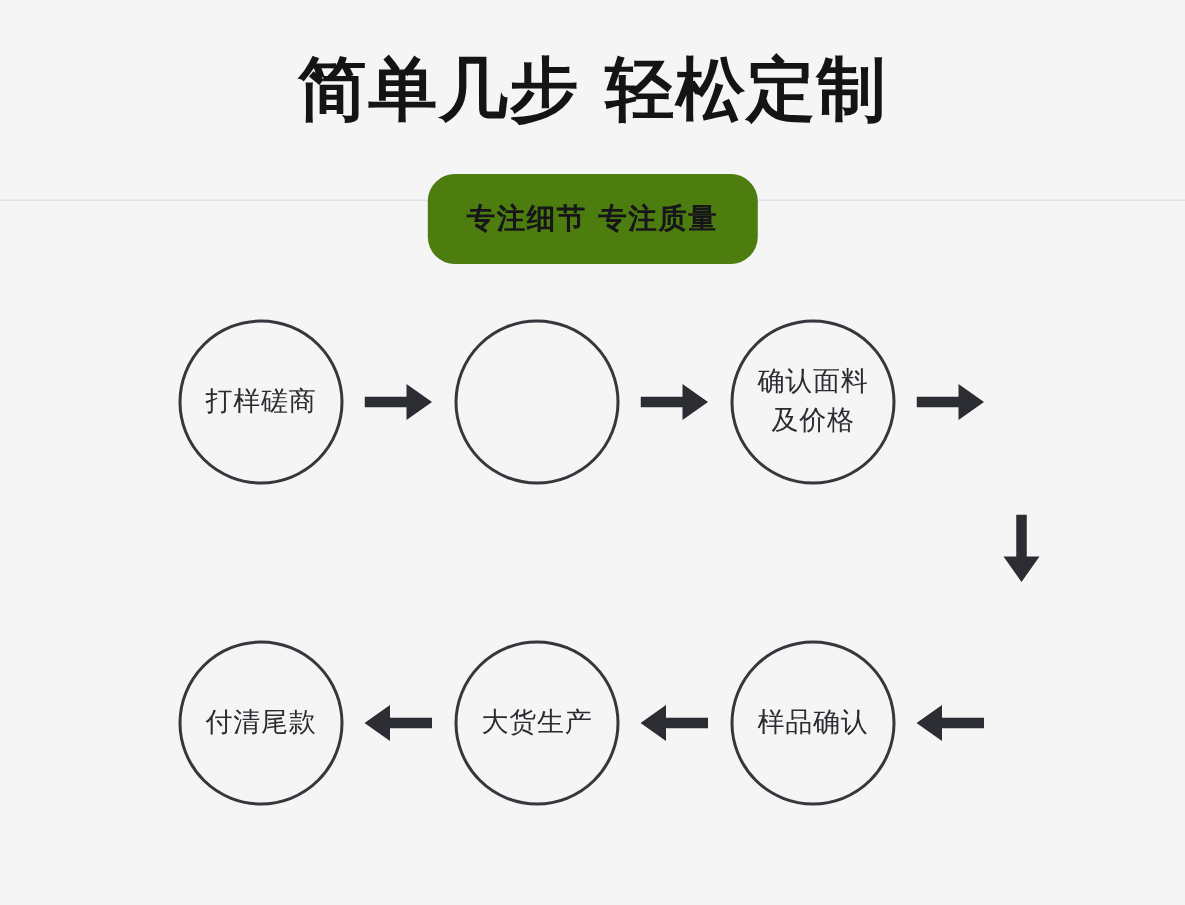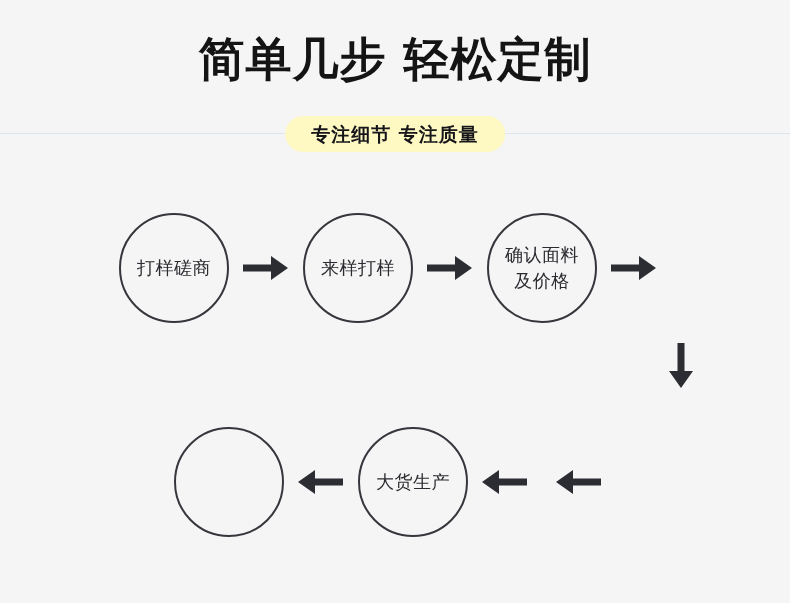--- a/index.html
+++ b/index.html
@@ -55,23 +55,23 @@
     background: #dce6ef;
   }
 
   .subtitle-badge {
     position: absolute;
     left: 50%;
     top: 116px;
     transform: translateX(-50%);
     height: 36px;
     line-height: 36px;
-    padding: 0 26px;
+    padding: 12px 26px;
     border-radius: 18px;
-    background: #fef9c3;
+    background: #4d7c0f;
     color: #16161a;
     font-size: 19px;
     font-weight: bold;
     letter-spacing: 1px;
     white-space: nowrap;
     text-align: center;
   }
 
   
   .flow {
@@ -164,21 +164,20 @@
         <div class="node-line">打样磋商</div>
       </div>
 
       <div class="connector">
         <svg class="arrow-svg" width="46" height="30" viewBox="0 0 46 30">
           <path d="M0 11.5 H28 V3 L45 15 L28 27 V18.5 H0 Z" fill="#2b2d33"></path>
         </svg>
       </div>
 
       <div class="node">
-        <div class="node-line">来样打样</div>
       </div>
 
       <div class="connector">
         <svg class="arrow-svg" width="46" height="30" viewBox="0 0 46 30">
           <path d="M0 11.5 H28 V3 L45 15 L28 27 V18.5 H0 Z" fill="#2b2d33"></path>
         </svg>
       </div>
 
       <div class="node">
         <div class="node-line">确认面料</div>
@@ -201,38 +200,42 @@
           <path d="M11.5 0 H18.5 V28 H27 L15 45 L3 28 H11.5 Z" fill="#2b2d33"></path>
         </svg>
       </div>
     </div>
 
     <div class="flow-row row-2">
 
       <div class="gap-left"></div>
 
       <div class="node">
+        <div class="node-line">付清尾款</div>
       </div>
 
       <div class="connector">
         <svg class="arrow-svg" width="46" height="30" viewBox="0 0 46 30">
           <path d="M45 11.5 H17 V3 L0 15 L17 27 V18.5 H45 Z" fill="#2b2d33"></path>
         </svg>
       </div>
 
       <div class="node">
         <div class="node-line">大货生产</div>
       </div>
 
       <div class="connector">
         <svg class="arrow-svg" width="46" height="30" viewBox="0 0 46 30">
           <path d="M45 11.5 H17 V3 L0 15 L17 27 V18.5 H45 Z" fill="#2b2d33"></path>
         </svg>
       </div>
 
+      <div class="node">
+        <div class="node-line">样品确认</div>
+      </div>
 
       <div class="connector">
         <svg class="arrow-svg" width="46" height="30" viewBox="0 0 46 30">
           <path d="M45 11.5 H17 V3 L0 15 L17 27 V18.5 H45 Z" fill="#2b2d33"></path>
         </svg>
       </div>
 
 
       <div class="gap-right"></div>
     </div>

